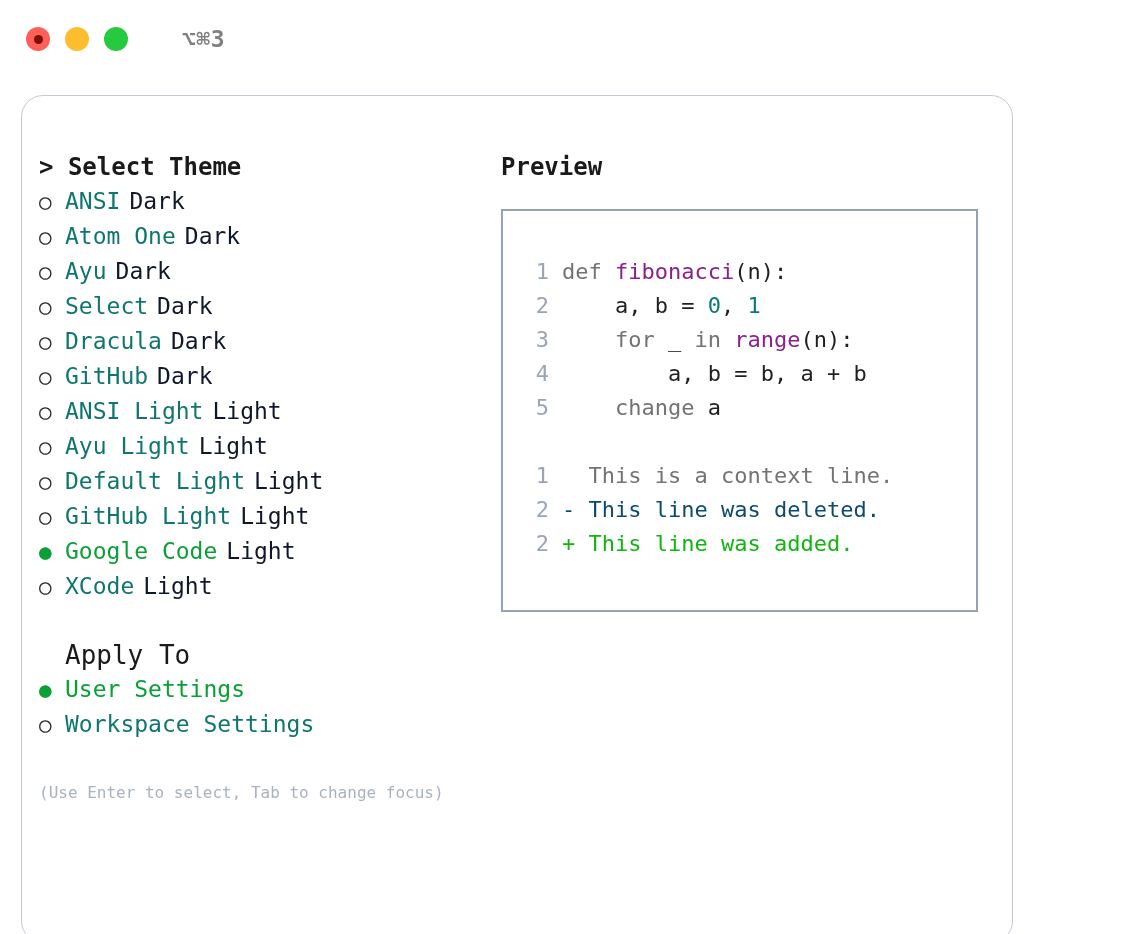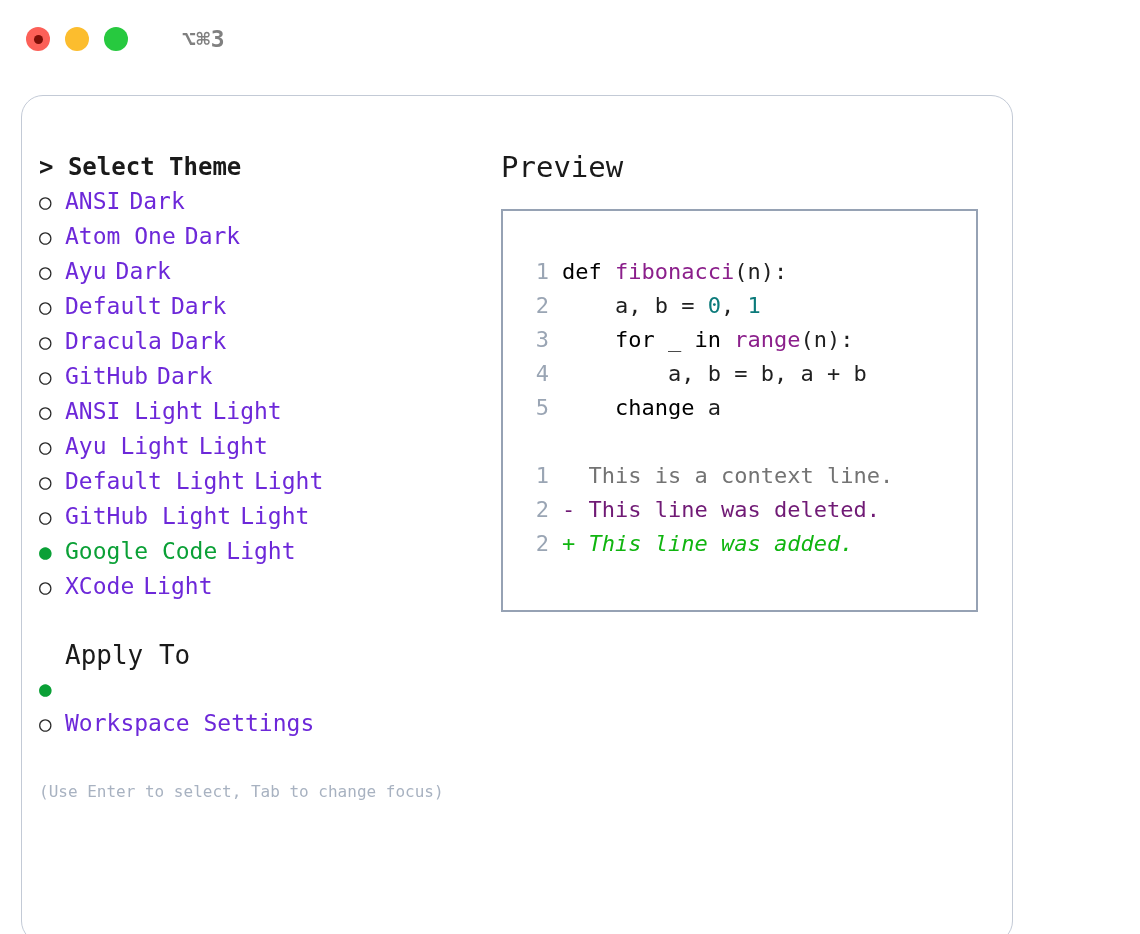--- a/index.html
+++ b/index.html
@@ -113,23 +113,23 @@
     display: inline-block;
     width: 26px;
     flex: 0 0 26px;
     color: #2b2b2b;
     font-size: 21px;
   }
   .bullet.on {
     color: #0aa036;
     font-size: 21px;
   }
-  .opt-label  { color: #6d28d9; }
+  .opt-label  { color: #0f766e; }
   .opt-label.sel { color: #0aa036; }
-  .opt-tag    { color: #6d28d9; margin-left: 9px; }
+  .opt-tag    { color: #0f172a; margin-left: 9px; }
 
   .section-gap { height: 34px; }
   .section-title {
     font-size: 26px;
     color: #1a1a1a;
     line-height: 34px;
     padding-left: 26px;
     white-space: pre;
   }
 
@@ -143,22 +143,22 @@
   }
 
   
   .right-col {
     position: absolute;
     left: 479px;
     top: 54px;
     width: 490px;
   }
   .preview-header {
-    font-size: 29px;
-    font-weight: 400;
+    font-size: 24px;
+    font-weight: 700;
     color: #1a1a1a;
     line-height: 34px;
   }
   .preview-box {
     margin-top: 25px;
     width: 477px;
     height: 403px;
     box-sizing: border-box;
     border: 2px solid #96a2b4;
     background: #ffffff;
@@ -173,26 +173,26 @@
   .ln {
     flex: 0 0 28px;
     text-align: right;
     color: #9aa5b4;
     margin-right: 13px;
   }
   .code-body { white-space: pre; }
   .blank-line { height: 34px; }
 
   .tk-plain { color: #1f1f1f; }
-  .tk-kw    { color: #000000; text-align: right; }
+  .tk-kw    { color: #737373; text-align: right; }
   .tk-fn    { color: #8b1f8b; }
   .tk-num   { color: #0b7a7a; }
   .tk-ctx   { color: #737373; }
-  .tk-del   { color: #701a75; }
-  .tk-add   { color: #10b510; font-style: italic; }
+  .tk-del   { color: #0c4a6e; }
+  .tk-add   { color: #10b510; }
 </style>
 </head>
 <body>
 
 <div id="app">
 
   <div class="titlebar">
     <div class="traffic">
       <span class="dot red"></span>
       <span class="dot yellow"></span>
@@ -204,36 +204,36 @@
   <div class="panel">
     <div class="columns">
 
       <div class="left-col">
         <div class="list-header">&gt; Select Theme</div>
 
         <div id="theme-items">
             <div class="opt-row"><span class="bullet">○</span><span class="opt-label">ANSI</span><span class="opt-tag">Dark</span></div>
             <div class="opt-row"><span class="bullet">○</span><span class="opt-label">Atom One</span><span class="opt-tag">Dark</span></div>
             <div class="opt-row"><span class="bullet">○</span><span class="opt-label">Ayu</span><span class="opt-tag">Dark</span></div>
-            <div class="opt-row"><span class="bullet">○</span><span class="opt-label">Default</span><span class="opt-tag">Dark</span></div>
+            <div class="opt-row"><span class="bullet">○</span><span class="opt-label">Select</span><span class="opt-tag">Dark</span></div>
             <div class="opt-row"><span class="bullet">○</span><span class="opt-label">Dracula</span><span class="opt-tag">Dark</span></div>
             <div class="opt-row"><span class="bullet">○</span><span class="opt-label">GitHub</span><span class="opt-tag">Dark</span></div>
             <div class="opt-row"><span class="bullet">○</span><span class="opt-label">ANSI Light</span><span class="opt-tag">Light</span></div>
             <div class="opt-row"><span class="bullet">○</span><span class="opt-label">Ayu Light</span><span class="opt-tag">Light</span></div>
             <div class="opt-row"><span class="bullet">○</span><span class="opt-label">Default Light</span><span class="opt-tag">Light</span></div>
             <div class="opt-row"><span class="bullet">○</span><span class="opt-label">GitHub Light</span><span class="opt-tag">Light</span></div>
             <div class="opt-row"><span class="bullet on">●</span><span class="opt-label sel">Google Code</span><span class="opt-tag">Light</span></div>
             <div class="opt-row"><span class="bullet">○</span><span class="opt-label">XCode</span><span class="opt-tag">Light</span></div>
           </div>
 
         <div class="section-gap"></div>
 
         <div class="section-title">Apply To</div>
         <div id="apply-items">
-            <div class="opt-row"><span class="bullet on">●</span></div>
+            <div class="opt-row"><span class="bullet on">●</span><span class="opt-label sel">User Settings</span></div>
             <div class="opt-row"><span class="bullet">○</span><span class="opt-label">Workspace Settings</span></div>
           </div>
 
         <div class="hint">(Use Enter to select, Tab to change focus)</div>
       </div>
 
       <div class="right-col">
         <div class="preview-header">Preview</div>
 
         <div class="preview-box">

